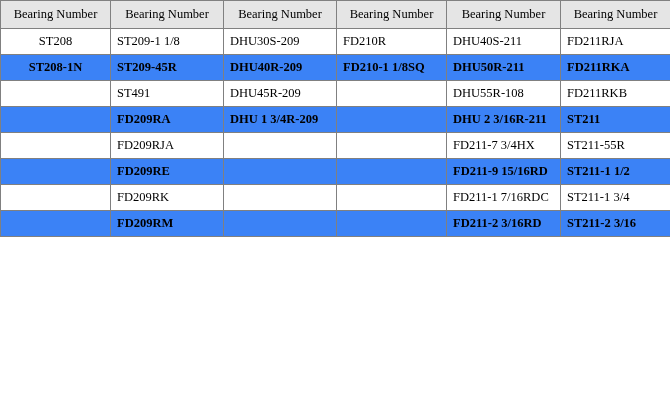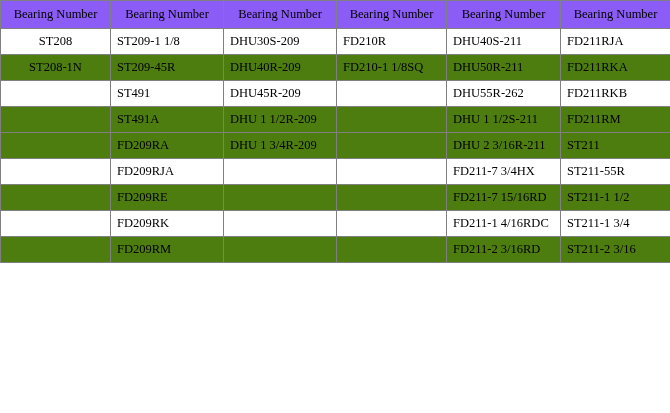--- a/index.html
+++ b/index.html
@@ -30,34 +30,35 @@
     border: 1px solid #808080;
     height: 25px;
     padding: 0 6px;
     font-size: 12.5px;
     line-height: 1.1;
     vertical-align: middle;
     white-space: nowrap;
     overflow: hidden;
   }
   #bearing-table thead th {
-    background: #8b5cf6;
+    background: #e5e5e5;
     font-weight: normal;
     text-align: center;
     font-size: 12.5px;
     height: 27px;
   }
   #bearing-table td.col-first {
     text-align: center;
   }
   #bearing-table td.col-rest {
     text-align: left;
   }
   #bearing-table tbody tr.shaded td {
-    background: #4d7c0f;
+    background: #3b82f6;
+    font-weight: bold;
   }
   #bearing-table tbody tr.plain td {
     background: #ffffff;
   }
   #bearing-table td.empty {
     background: inherit;
   }
 </style>
 </head>
 <body>
@@ -96,30 +97,22 @@
         <td class="col-rest">DHU40R-209</td>
         <td class="col-rest">FD210-1 1/8SQ</td>
         <td class="col-rest">DHU50R-211</td>
         <td class="col-rest">FD211RKA</td>
       </tr>
       <tr class="plain">
         <td class="col-first empty"></td>
         <td class="col-rest">ST491</td>
         <td class="col-rest">DHU45R-209</td>
         <td class="col-rest empty"></td>
-        <td class="col-rest">DHU55R-262</td>
+        <td class="col-rest">DHU55R-108</td>
         <td class="col-rest">FD211RKB</td>
-      </tr>
-      <tr class="shaded">
-        <td class="col-first empty"></td>
-        <td class="col-rest">ST491A</td>
-        <td class="col-rest">DHU 1 1/2R-209</td>
-        <td class="col-rest empty"></td>
-        <td class="col-rest">DHU 1 1/2S-211</td>
-        <td class="col-rest">FD211RM</td>
       </tr>
       <tr class="shaded">
         <td class="col-first empty"></td>
         <td class="col-rest">FD209RA</td>
         <td class="col-rest">DHU 1 3/4R-209</td>
         <td class="col-rest empty"></td>
         <td class="col-rest">DHU 2 3/16R-211</td>
         <td class="col-rest">ST211</td>
       </tr>
       <tr class="plain">
@@ -128,29 +121,29 @@
         <td class="col-rest empty"></td>
         <td class="col-rest empty"></td>
         <td class="col-rest">FD211-7 3/4HX</td>
         <td class="col-rest">ST211-55R</td>
       </tr>
       <tr class="shaded">
         <td class="col-first empty"></td>
         <td class="col-rest">FD209RE</td>
         <td class="col-rest empty"></td>
         <td class="col-rest empty"></td>
-        <td class="col-rest">FD211-7 15/16RD</td>
+        <td class="col-rest">FD211-9 15/16RD</td>
         <td class="col-rest">ST211-1 1/2</td>
       </tr>
       <tr class="plain">
         <td class="col-first empty"></td>
         <td class="col-rest">FD209RK</td>
         <td class="col-rest empty"></td>
         <td class="col-rest empty"></td>
-        <td class="col-rest">FD211-1 4/16RDC</td>
+        <td class="col-rest">FD211-1 7/16RDC</td>
         <td class="col-rest">ST211-1 3/4</td>
       </tr>
       <tr class="shaded">
         <td class="col-first empty"></td>
         <td class="col-rest">FD209RM</td>
         <td class="col-rest empty"></td>
         <td class="col-rest empty"></td>
         <td class="col-rest">FD211-2 3/16RD</td>
         <td class="col-rest">ST211-2 3/16</td>
       </tr>

